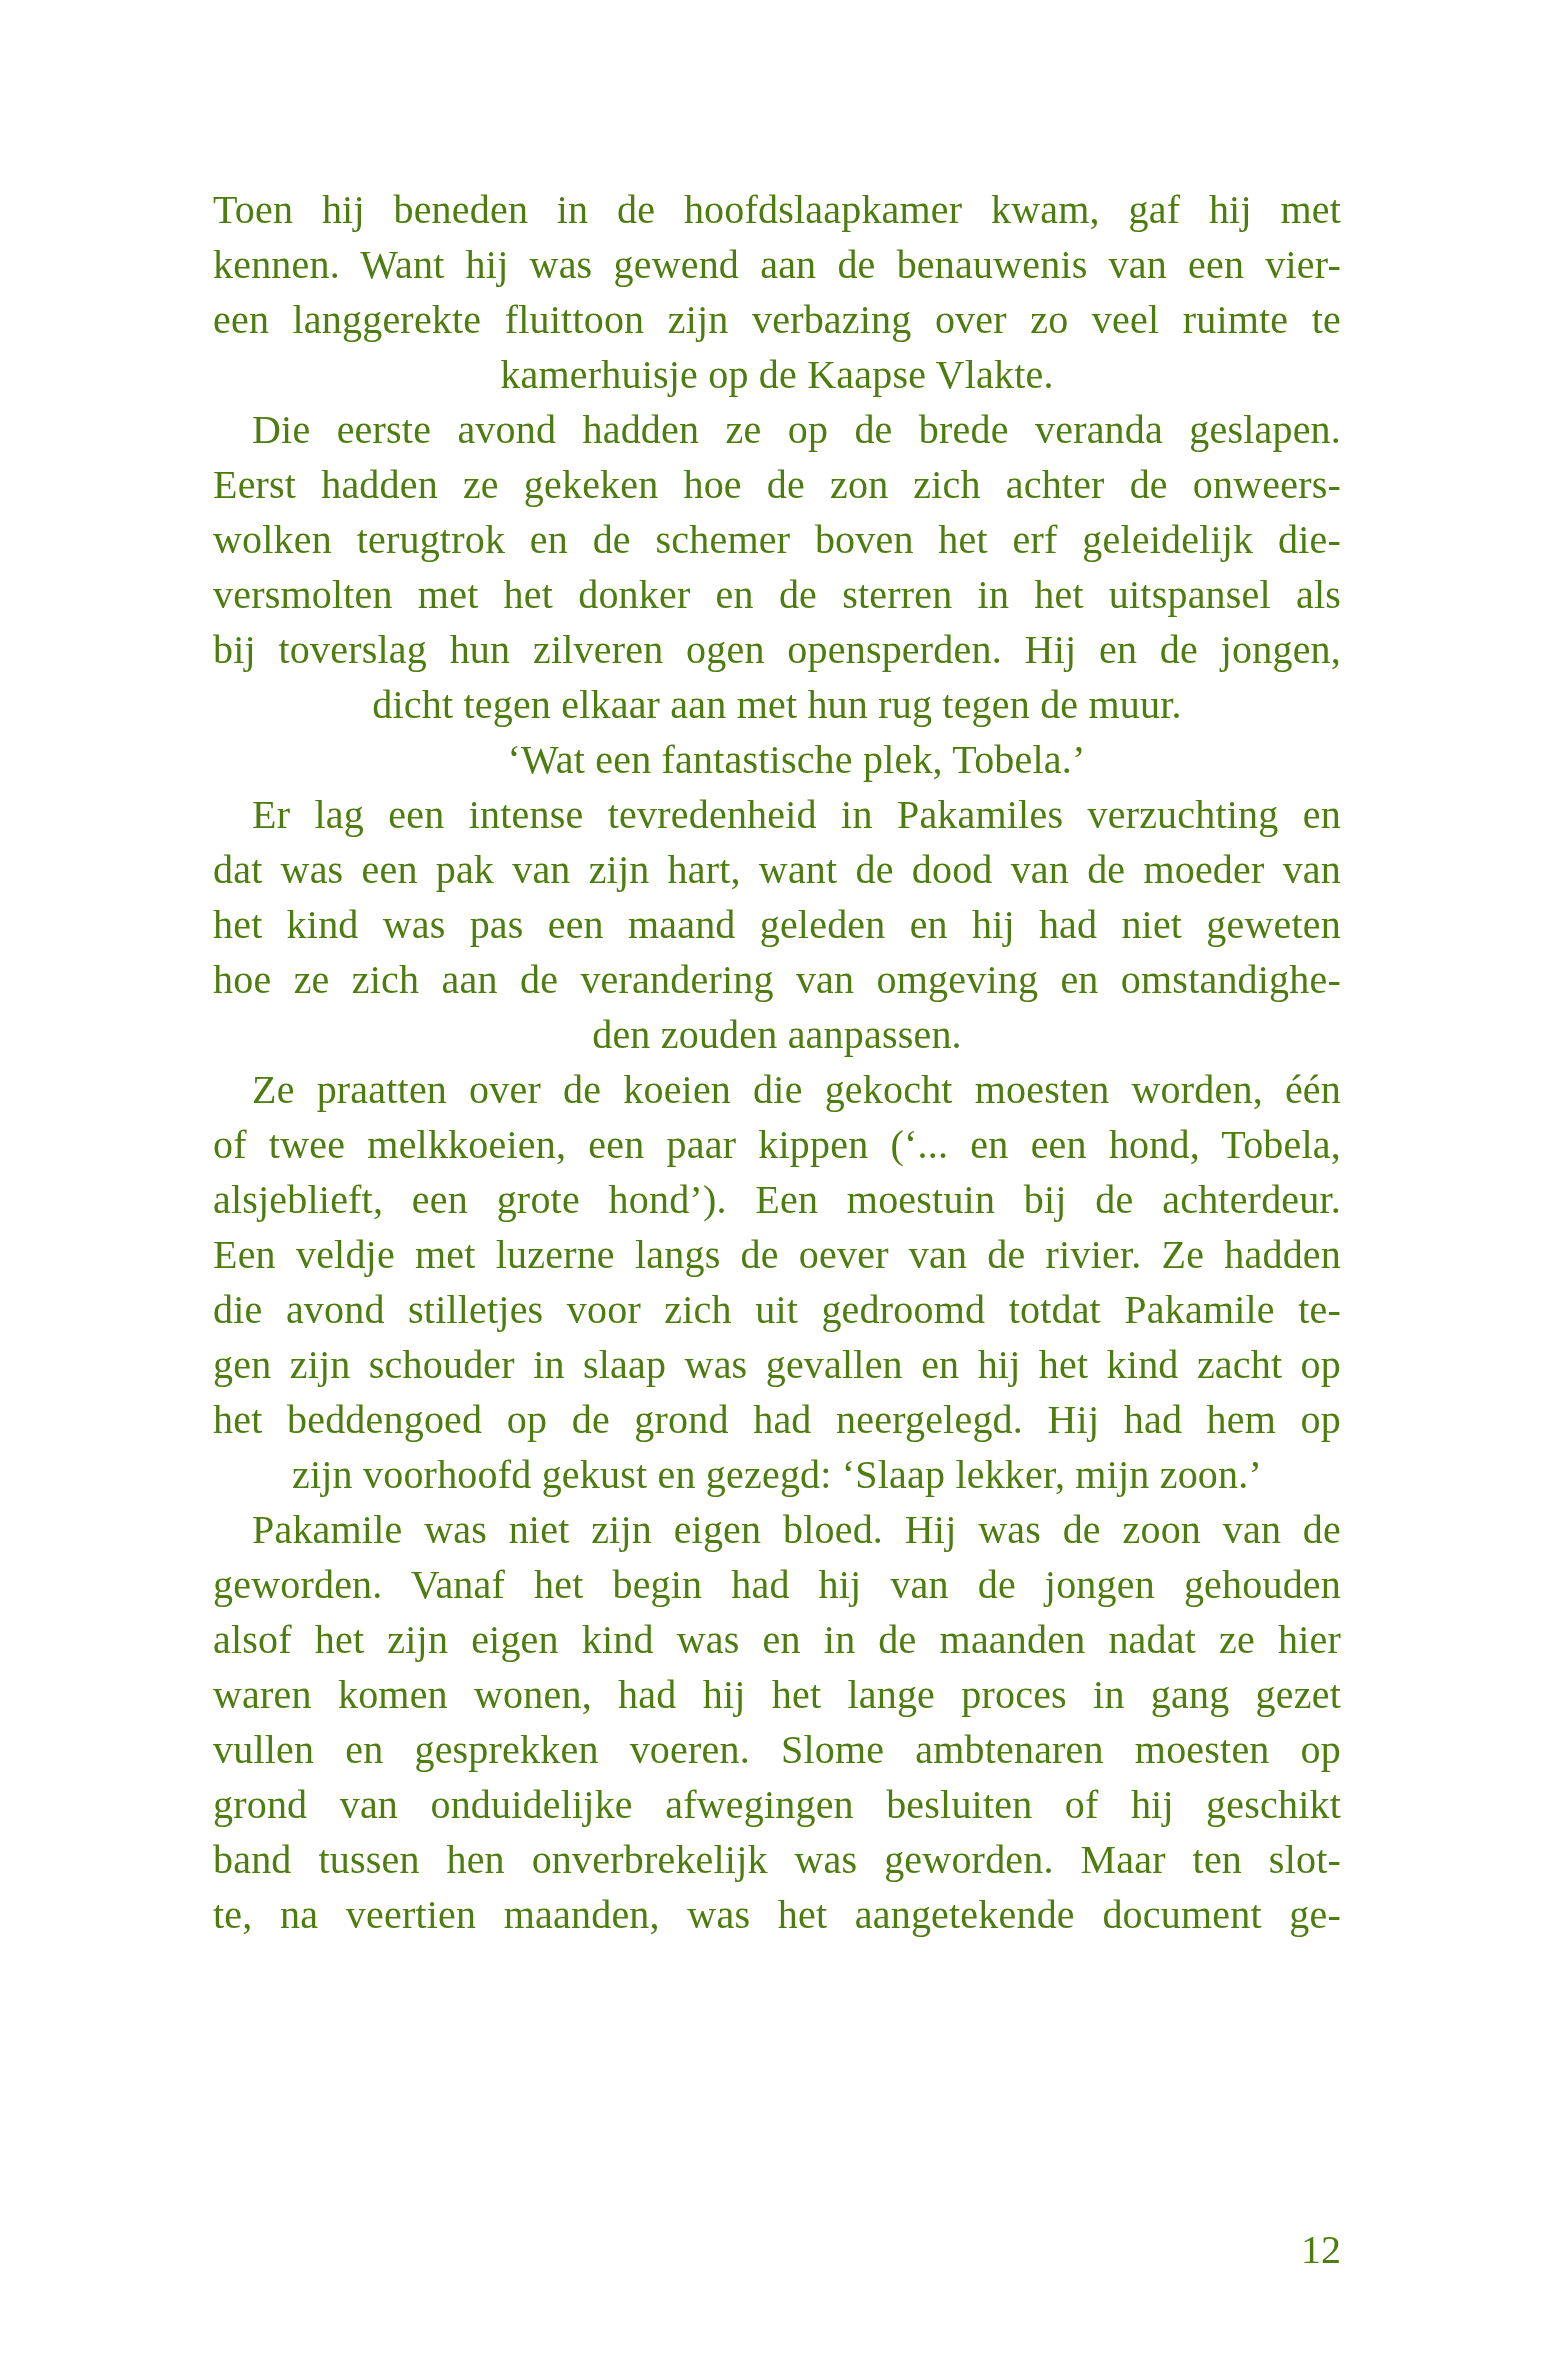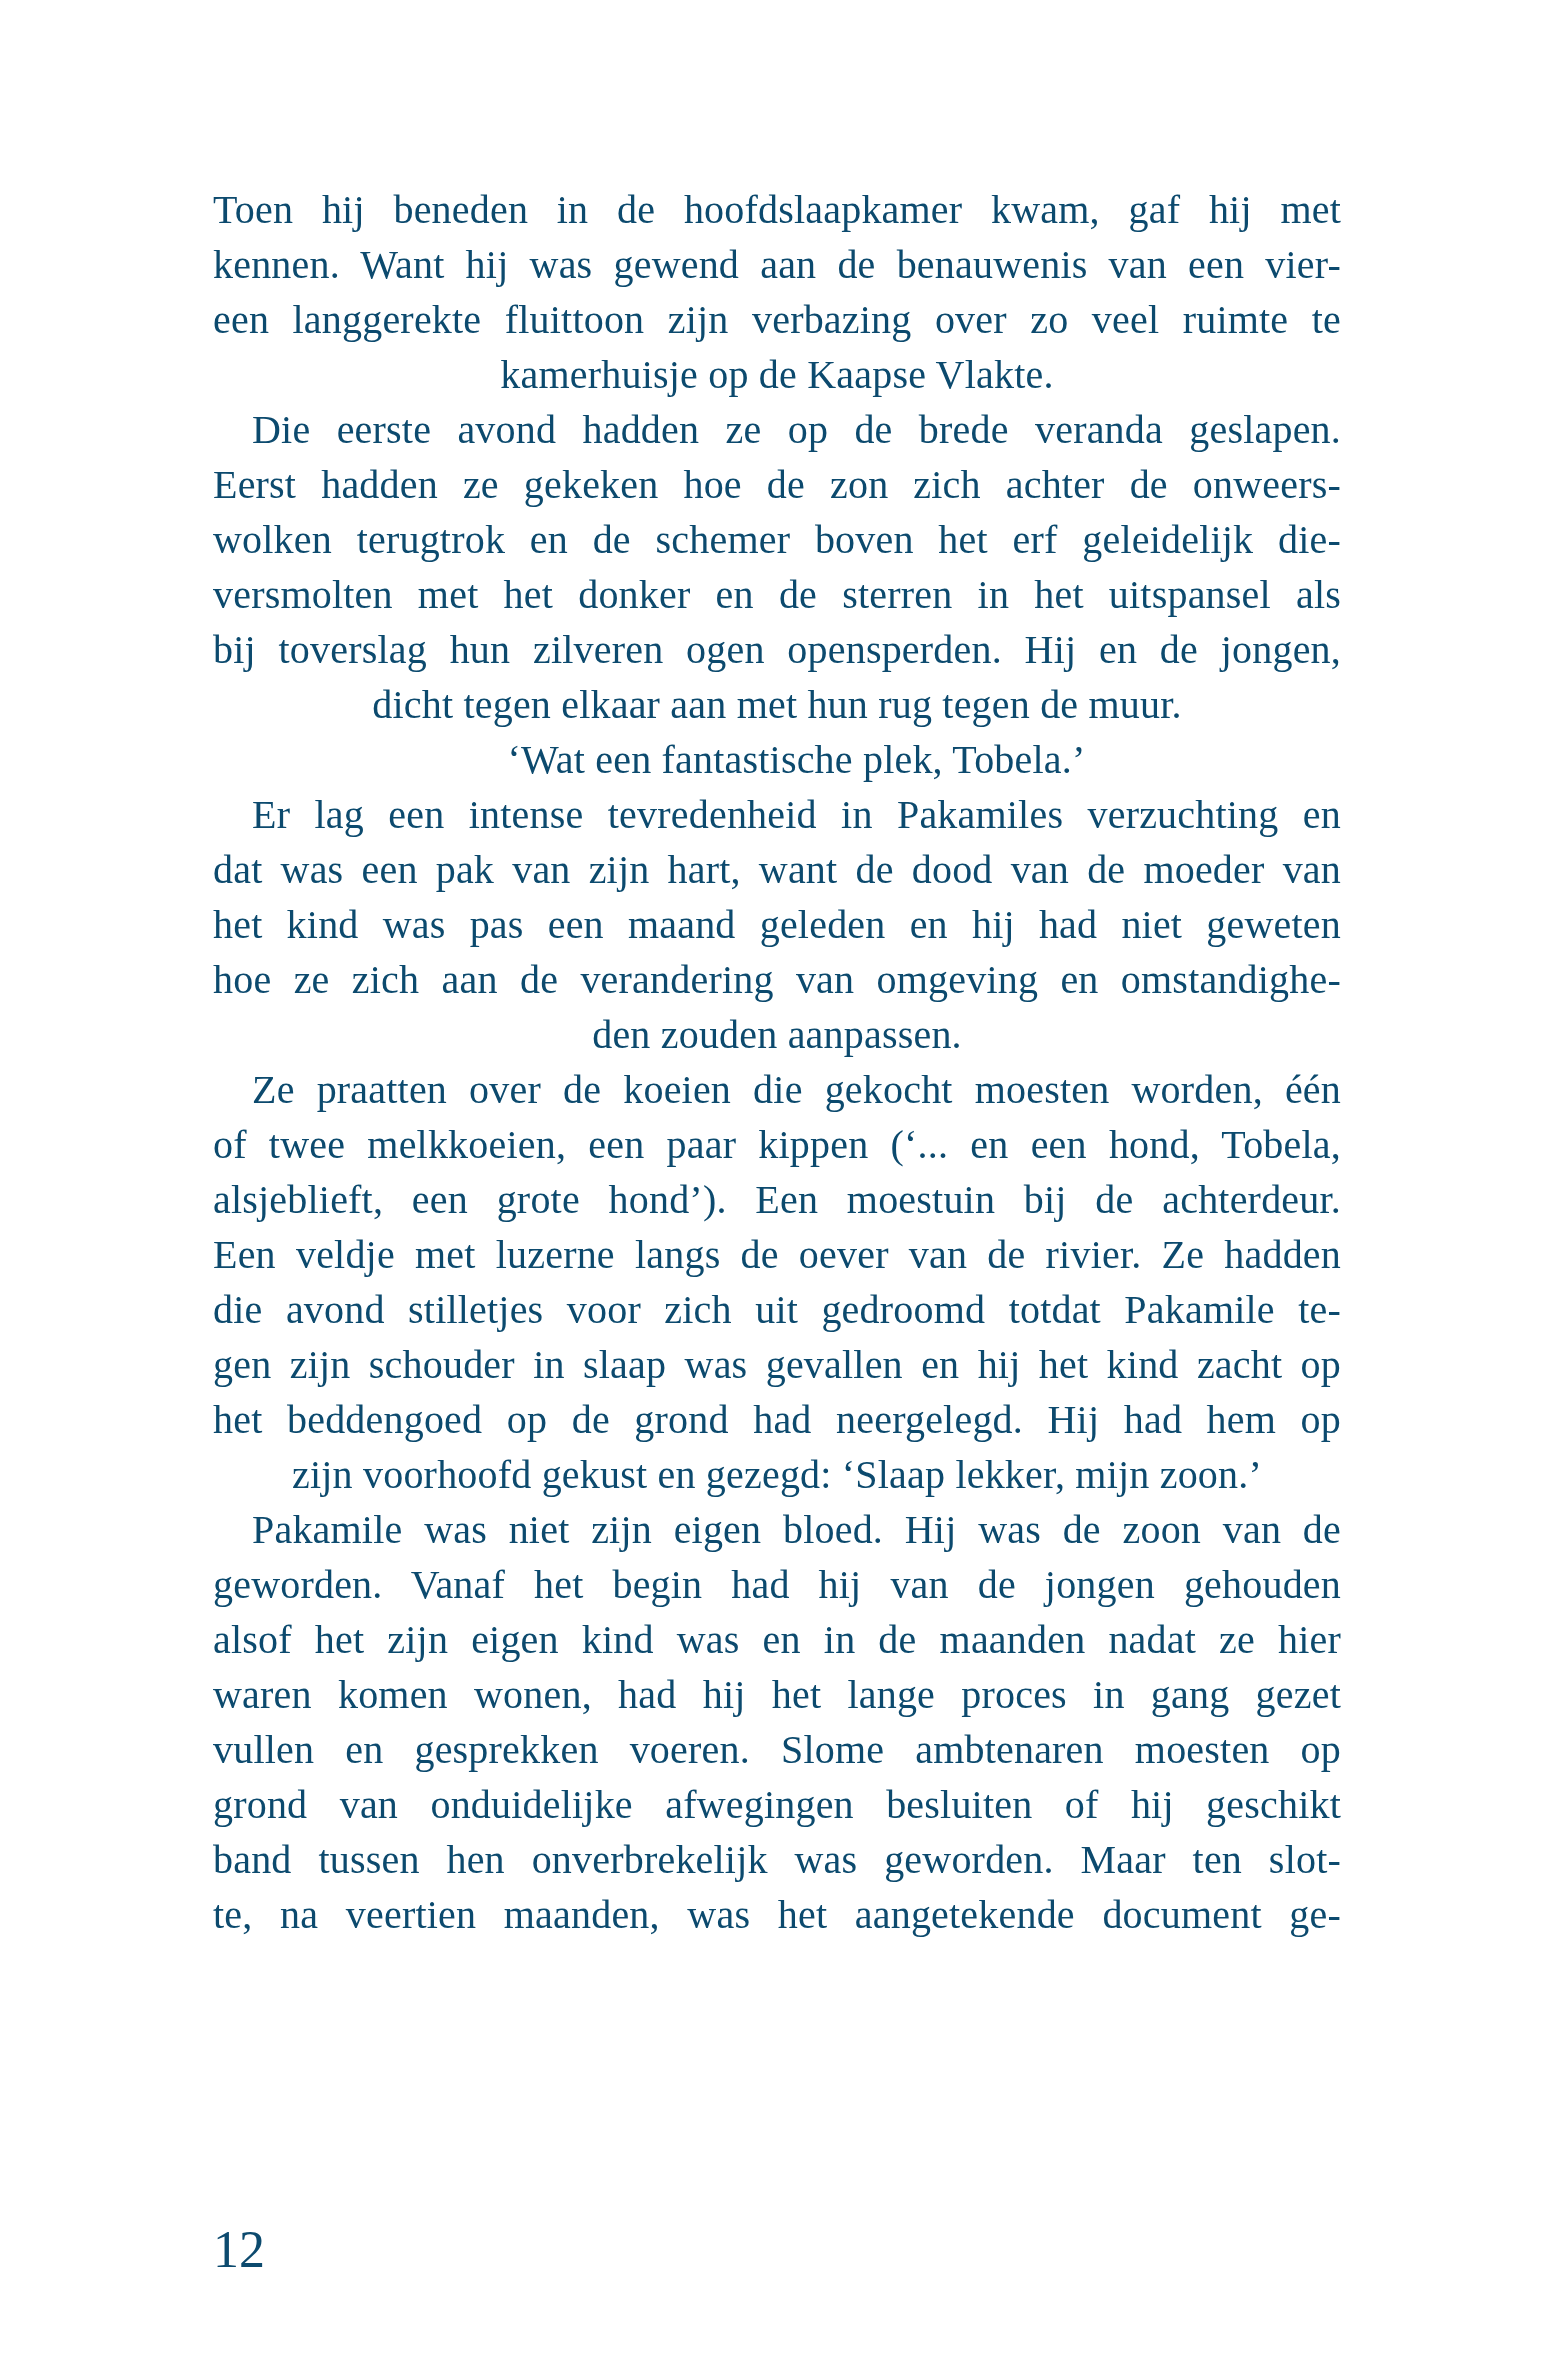--- a/index.html
+++ b/index.html
@@ -5,21 +5,21 @@
   html, body {
     margin: 0;
     padding: 0;
     background: #ffffff;
   }
   .page {
     position: relative;
     width: 1549px;
     height: 2379px;
     background: #ffffff;
-    color: #0c4a6e;
+    color: #4d7c0f;
     font-family: "Liberation Serif", "DejaVu Serif", serif;
     overflow: hidden;
   }
   .text-block {
     position: absolute;
     left: 213px;
     top: 182px;
     width: 1128px;
     font-size: 40px;
     line-height: 55px;
@@ -35,22 +35,22 @@
     text-align-last: justify;
   }
   .line.indent {
     text-indent: 39px;
   }
   .page-number {
     position: absolute;
     left: 213px;
     top: 2222px;
     width: 1128px;
-    text-align: left;
-    font-size: 52px;
+    text-align: right;
+    font-size: 40px;
     line-height: 55px;
   }
 </style>
 </head>
 <body>
 
 <div class="page">
   <div class="text-block">
       <div class="paragraph">
         <div class="line j">Toen hij beneden in de hoofdslaapkamer kwam, gaf hij met</div>

